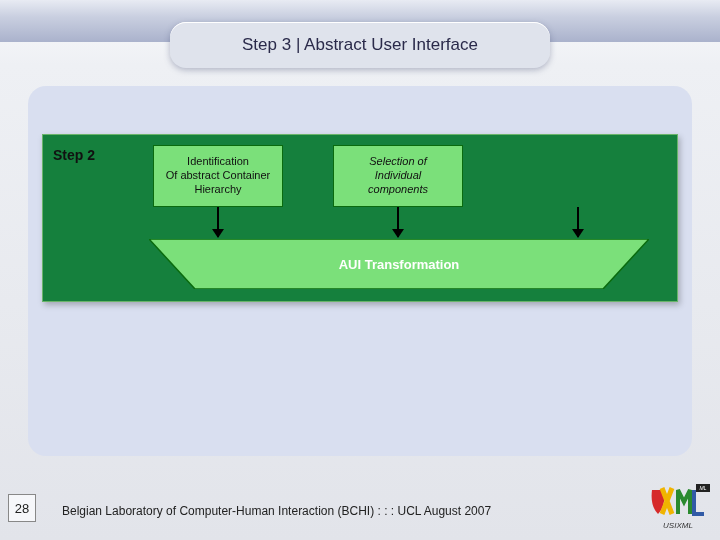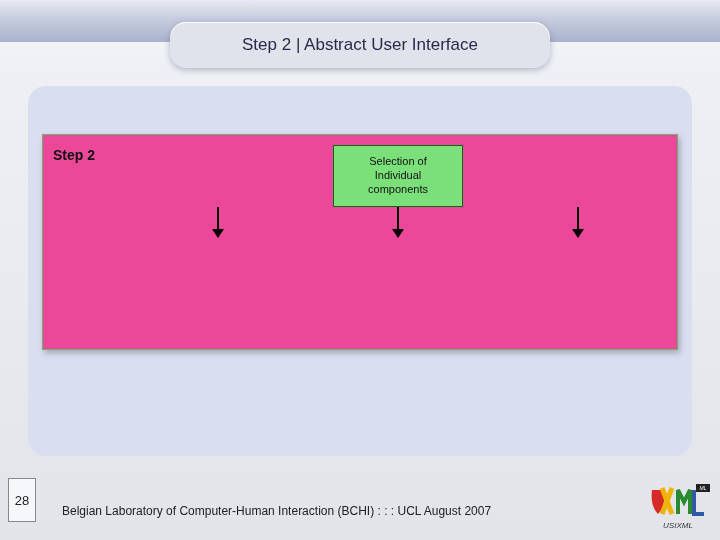--- a/index.html
+++ b/index.html
@@ -11,85 +11,100 @@
 
   .title-pill { position: absolute; top: 22px; left: 50%; transform: translateX(-50%);
                 width: 380px; height: 46px; background: #dfe3ec;
                 border-radius: 16px; box-shadow: 0 2px 6px rgba(60,70,110,.35), 0 1px 0 #fff inset;
                 display: flex; align-items: center; justify-content: center;
                 color: #2a2a4a; font-size: 17px; }
 
   .panel { position: absolute; top: 86px; left: 28px; width: 664px; height: 370px;
            background: #d9dff0; border-radius: 18px; }
 
-  .diagram { position: absolute; top: 48px; left: 14px; width: 636px; height: 216px;
-             background: #ec4899; border: 1px solid #6ab46a;
+  .diagram { position: absolute; top: 48px; left: 14px; width: 636px; height: 168px;
+             background: #15803d; border: 1px solid #6ab46a;
              box-shadow: 2px 3px 6px rgba(0,0,0,.25); }
 
   .step-label { position: absolute; top: 12px; left: 10px; font-weight: bold;
                 font-size: 14px; color: #111; }
 
   .box { position: absolute; top: 10px; width: 130px; height: 62px;
          background: #7be07a; border: 1px solid #0a6b0e; color: #111;
          display: flex; align-items: center; justify-content: center;
          text-align: center; font-size: 11px; line-height: 1.25;
          white-space: pre-line; padding: 4px; }
   .box.b1 { left: 110px; }
-  .box.b2 { left: 290px; }
+  .box.b2 { left: 290px; font-style: italic; }
   .box.b3 { left: 470px; }
 
   .arrow { position: absolute; width: 2px; background: #000; top: 72px; height: 30px; }
   .arrow::after { content: ""; position: absolute; bottom: -1px; left: -5px;
                   border-left: 6px solid transparent; border-right: 6px solid transparent;
                   border-top: 9px solid #000; }
   .arrow.a1 { left: 174px; }
   .arrow.a2 { left: 354px; }
   .arrow.a3 { left: 534px; }
 
   .trapezoid-wrap { position: absolute; top: 104px; left: 106px; width: 500px; height: 54px; }
   .trap-inner { position: absolute; top: 0; left: 0; width: 500px; height: 50px;
                 display: flex; align-items: center; justify-content: center;
                 color: #fff; font-weight: bold; font-size: 13px; }
   .trap-outline { position:absolute; top:0; left:0; width:500px; height:50px; }
   .trap-outline svg { width:100%; height:100%; }
 
-  .page-num-frame { position: absolute; bottom: 18px; left: 8px; width: 28px; height: 44px;
+  .page-num-frame { position: absolute; bottom: 18px; left: 8px; width: 28px; height: 28px;
                     border: 1px solid #888; display: flex; align-items: center;
                     justify-content: center; font-size: 13px; color: #222; background:#f6f7fa; }
 
   .footer-text { position: absolute; bottom: 22px; left: 62px; font-size: 12px; color: #222; margin-top: 39px; }
 
   .logo { position: absolute; bottom: 10px; right: 10px; width: 62px; height: 46px; font-style: italic; }
   .logo svg { width: 100%; height: 100%; }
 </style>
 </head>
 <body>
 
 <div class="top-strip"></div>
 
 <div class="title-pill">
-  <span>Step 2 | Abstract User Interface</span>
+  <span>Step 3 | Abstract User Interface</span>
 </div>
 
 <div class="panel">
 
   <div class="diagram">
 
     <div class="step-label">Step 2</div>
 
+    <div class="box b1">
+      <span>Identification
+Of abstract Container
+Hierarchy</span>
+    </div>
     <div class="box b2">
       <span>Selection of
 Individual
 components</span>
     </div>
 
     <div class="arrow a1"></div>
     <div class="arrow a2"></div>
     <div class="arrow a3"></div>
 
+    <div class="trapezoid-wrap">
+      <div class="trap-outline">
+        <svg viewBox="0 0 500 50" preserveAspectRatio="none">
+          <polygon points="0,0 500,0 454,50 46,50" fill="#7be07a" stroke="#0a6b0e" stroke-width="1.5"></polygon>
+        </svg>
+      </div>
+      <div class="trap-inner">
+        <span>AUI Transformation</span>
+      </div>
+    </div>
 
   </div>
 
 </div>
 
 <div class="page-num-frame">
   <span>28</span>
 </div>
 
 <div class="footer-text">Belgian Laboratory of Computer-Human Interaction (BCHI) : : : UCL  August 2007</div>

